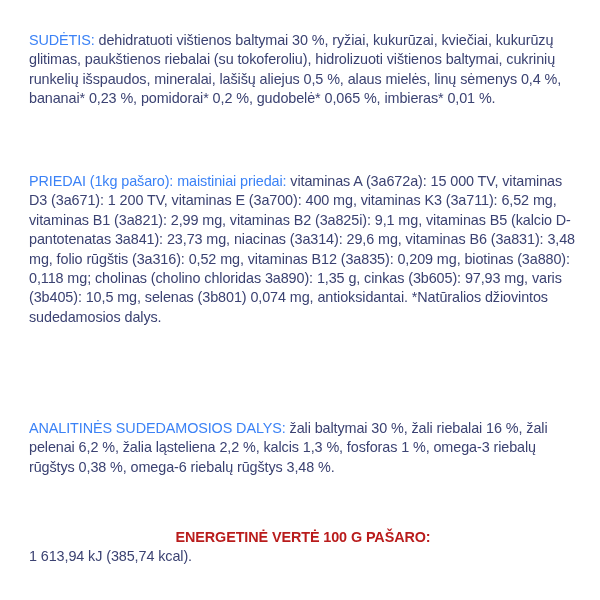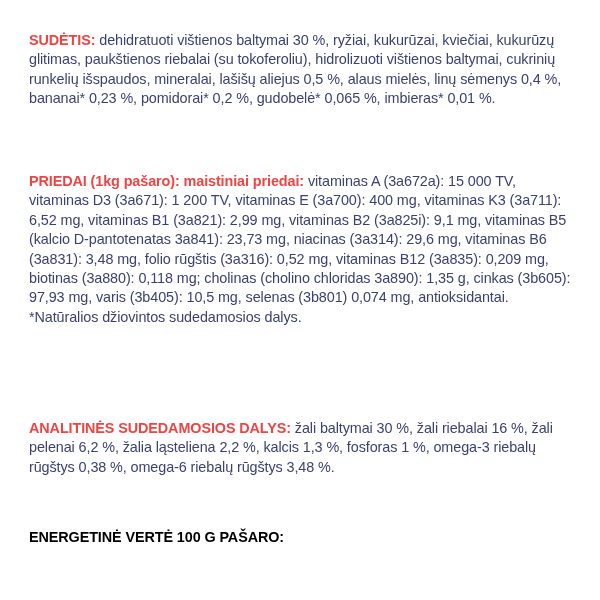--- a/index.html
+++ b/index.html
@@ -1,24 +1,24 @@
 <!DOCTYPE html>
 <html><head>
 <meta charset="utf-8">
 <style>
   html, body { margin:0; padding:0; background:#ffffff; }
   body { width:600px; height:600px; overflow:hidden; position:relative;
          font-family:"Liberation Sans", sans-serif; }
   .block { position:absolute; left:29px; width:548px; font-size:14.4px;
            line-height:19.4px; color:#3b4272; letter-spacing:-0.1px; }
-  .block b { color:#ef4444; font-weight:bold; }
-  .energy-label { display:block; color:#000000; font-weight:bold; }
+  .block b { color:#3b82f6; font-weight:normal; }
+  .energy-label { display:block; color:#b91c1c; font-weight:bold;text-align:center; }
 </style>
 </head>
 <body>
 
 <div class="block" style="top:31px;"><b>SUDĖTIS:</b><span> dehidratuoti vištienos baltymai 30 %, ryžiai, kukurūzai, kviečiai, kukurūzų glitimas, paukštienos riebalai (su tokoferoliu), hidrolizuoti vištienos baltymai, cukrinių runkelių išspaudos, mineralai, lašišų aliejus 0,5 %, alaus mielės, linų sėmenys 0,4 %, bananai* 0,23 %, pomidorai* 0,2 %, gudobelė* 0,065 %, imbieras* 0,01 %.</span></div>
 
 <div class="block" style="top:172px;"><b>PRIEDAI (1kg pašaro): maistiniai priedai:</b><span> vitaminas A (3a672a): 15 000 TV, vitaminas D3 (3a671): 1 200 TV, vitaminas E (3a700): 400 mg, vitaminas K3 (3a711): 6,52 mg, vitaminas B1 (3a821): 2,99 mg, vitaminas B2 (3a825i): 9,1 mg, vitaminas B5 (kalcio D-pantotenatas 3a841): 23,73 mg, niacinas (3a314): 29,6 mg, vitaminas B6 (3a831): 3,48 mg, folio rūgštis (3a316): 0,52 mg, vitaminas B12 (3a835): 0,209 mg, biotinas (3a880): 0,118 mg; cholinas (cholino chloridas 3a890): 1,35 g, cinkas (3b605): 97,93 mg, varis (3b405): 10,5 mg, selenas (3b801) 0,074 mg, antioksidantai. *Natūralios džiovintos sudedamosios dalys.</span></div>
 
 <div class="block" style="top:419px;"><b>ANALITINĖS SUDEDAMOSIOS DALYS:</b><span> žali baltymai 30 %, žali riebalai 16 %, žali pelenai 6,2 %, žalia ląsteliena 2,2 %, kalcis 1,3 %, fosforas 1 %, omega-3 riebalų rūgštys 0,38 %, omega-6 riebalų rūgštys 3,48 %.</span></div>
 
-<div class="block" style="top:528px;"><span class="energy-label">ENERGETINĖ VERTĖ 100 G PAŠARO:</span></div>
+<div class="block" style="top:528px;"><span class="energy-label">ENERGETINĖ VERTĖ 100 G PAŠARO:</span><span>1 613,94 kJ (385,74 kcal).</span></div>
 
 </body></html>

